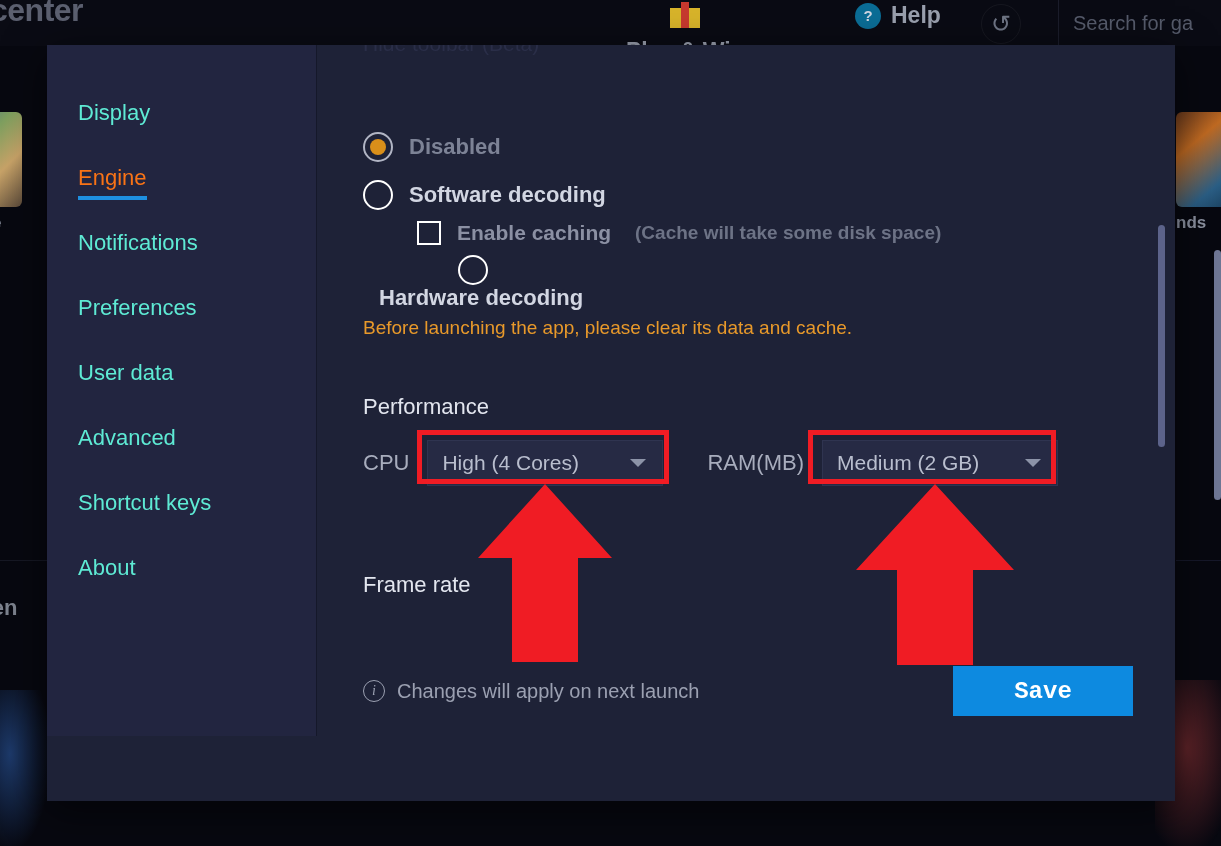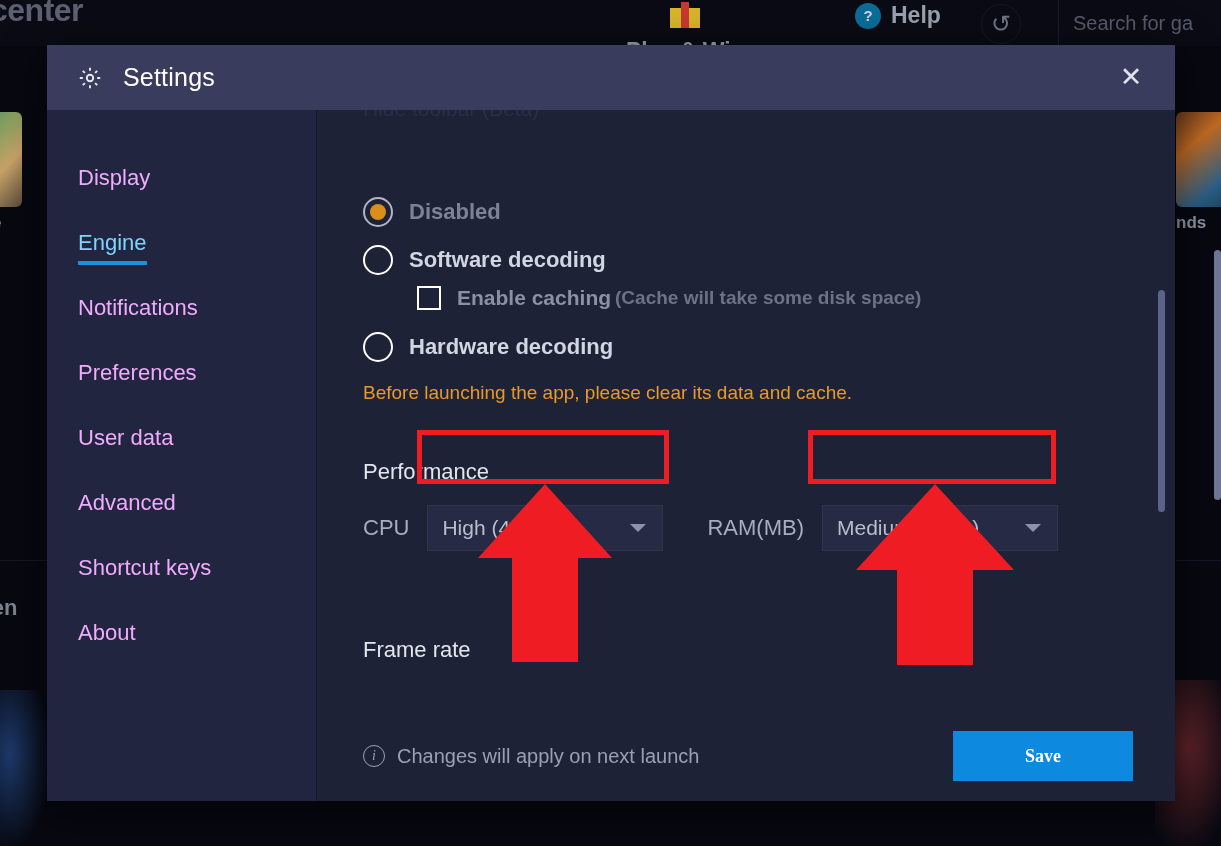--- a/index.html
+++ b/index.html
@@ -225,27 +225,27 @@
     flex: 0 0 270px;
   }
   .sidebar-item {
     height: 65px;
     padding-left: 31px;
     display: flex;
     align-items: center;
     cursor: pointer;
   }
   .sidebar-label {
-    color: #f0abfc;
+    color: #5eead4;
     font-size: 22px;
     position: relative;
     padding-bottom: 5px;
   }
   .sidebar-item.active .sidebar-label {
-    color: #7dd3fc;
+    color: #f97316;
   }
   .sidebar-item.active .sidebar-label::after {
     content: "";
     position: absolute;
     left: 0; right: 0; bottom: -4px;
     height: 4px;
     background: #1e8fe0;
   }
 
   
@@ -274,21 +274,21 @@
 
   .radio-row {
     display: flex;
     align-items: center;
     position: absolute;
     left: 46px;
   }
   #row-disabled   { top: 87px; }
   #row-software   { top: 135px; }
   #row-caching    { top: 176px; left: 100px; font-weight: bold; }
-  #row-hardware   { top: 222px; }
+  #row-hardware   { top: 210px; flex-direction: column; }
 
   .radio {
     width: 30px; height: 30px;
     border-radius: 50%;
     border: 2px solid #ffffff;
     flex: 0 0 30px;
     position: relative;
     cursor: pointer;
   }
   .radio.checked {
@@ -315,21 +315,21 @@
     border: 2px solid #ffffff;
     flex: 0 0 24px;
     cursor: pointer;
   }
   .check-label {
     margin-left: 16px;
     color: #8b90a3;
     font-size: 21px;
   }
   .check-note {
-    margin-left: 4px;
+    margin-left: 24px;
     color: #6d7386;
     font-size: 19px;
   }
 
   #warning-text {
     position: absolute;
     left: 46px; top: 272px;
     color: #e8992a;
     font-size: 19px;
   }
@@ -424,25 +424,25 @@
     font-family: "Liberation Serif", serif;
   }
   #footer-note-text {
     color: #9ba0b1;
     font-size: 20px;
   }
   #save-button {
     width: 180px; height: 50px;
     background: #0d8ae0;
     color: #ffffff;
-    font-size: 18px;
+    font-size: 24px;
     font-weight: bold;
     border: none;
     cursor: pointer;
-    font-family: Liberation Serif, serif;
+    font-family: Liberation Mono, monospace;
   }
 
   
   #content-scrollbar {
     position: absolute;
     right: 10px; top: 180px;
     width: 7px; height: 222px;
     border-radius: 4px;
     background: #5c638a;
   }
@@ -492,30 +492,20 @@
 
   <div id="bg-text-lower">id en</div>
 
   <div id="bg-glow-left"></div>
   <div id="bg-glow-right"></div>
   <div id="bg-scroll-right"></div>
 </div>
 
 <div id="settings-modal">
 
-  <div id="modal-header">
-    <span id="gear-icon">
-      <svg viewBox="0 0 24 24" fill="none" stroke="currentColor" stroke-width="1.9">
-        <circle cx="12" cy="12" r="3.2"></circle>
-        <path d="M12 1.8v3M12 19.2v3M22.2 12h-3M4.8 12h-3M19.2 4.8l-2.1 2.1M6.9 17.1l-2.1 2.1M19.2 19.2l-2.1-2.1M6.9 6.9L4.8 4.8"></path>
-      </svg>
-    </span>
-    <span id="modal-title">Settings</span>
-    <span id="close-button">✕</span>
-  </div>
 
   <div id="modal-body">
 
     <div id="settings-sidebar">
       <div class="sidebar-item">
         <span class="sidebar-label">Display</span>
       </div>
       <div class="sidebar-item active">
         <span class="sidebar-label">Engine</span>
       </div>

